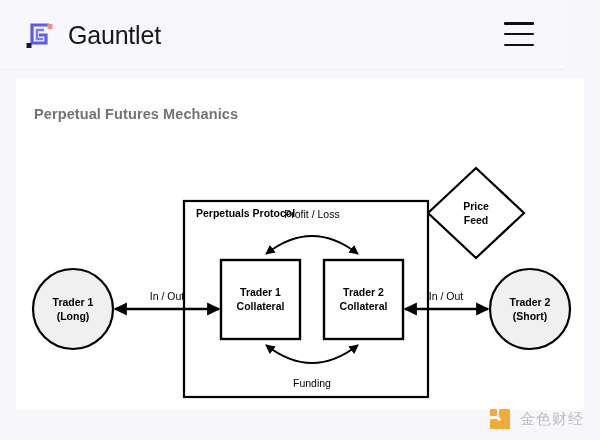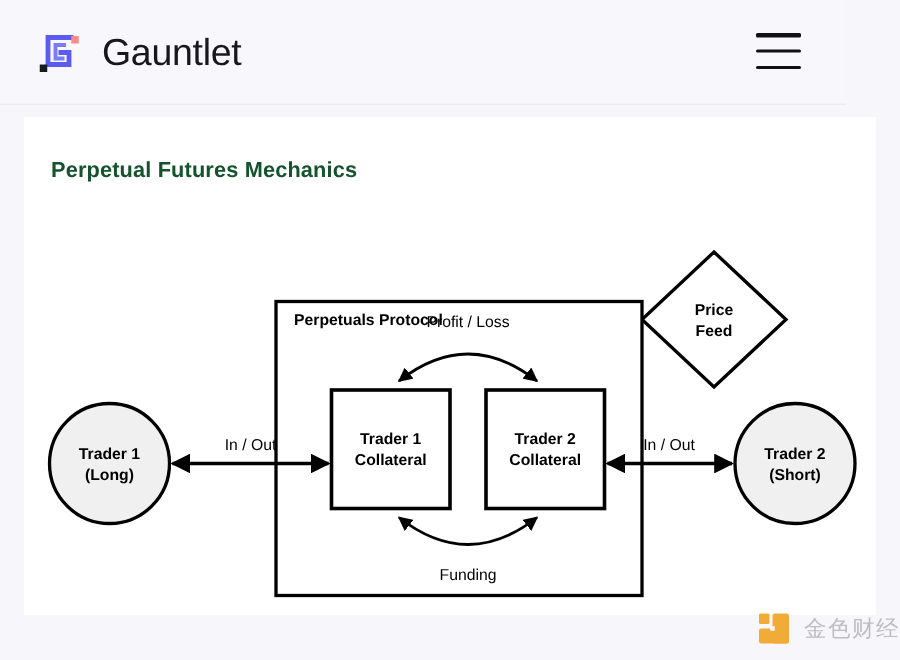--- a/index.html
+++ b/index.html
@@ -62,21 +62,21 @@
     width: 568px; height: 332px;
     background: #ffffff;
     box-sizing: border-box;
   }
 
   #diagram-title {
     position: absolute;
     left: 18px; top: 28px;
     font-size: 14.5px;
     font-weight: bold;
-    color: #14532d;
+    color: #737373;
     letter-spacing: 0.1px;
   }
 
   
   #diagram-svg {
     position: absolute;
     left: 0; top: 0;
     width: 568px; height: 332px;
     display: block;
   }
@@ -104,21 +104,21 @@
     font-size: 10.5px;
     font-weight: bold;
     fill: #000000;
     text-anchor: start;
     dominant-baseline: middle;
   }
 
   
   #watermark {
     position: absolute;
-    right: 0; bottom: 8px;
+    right: 16px; bottom: 8px;
     display: flex;
     align-items: center;
     gap: 7px;
     opacity: 0.95;
   }
   #watermark-mark { width: 26px; height: 26px; display: block; }
   #watermark-text {
     font-size: 15px;
     color: #b9b9bf;
     letter-spacing: 1px;

